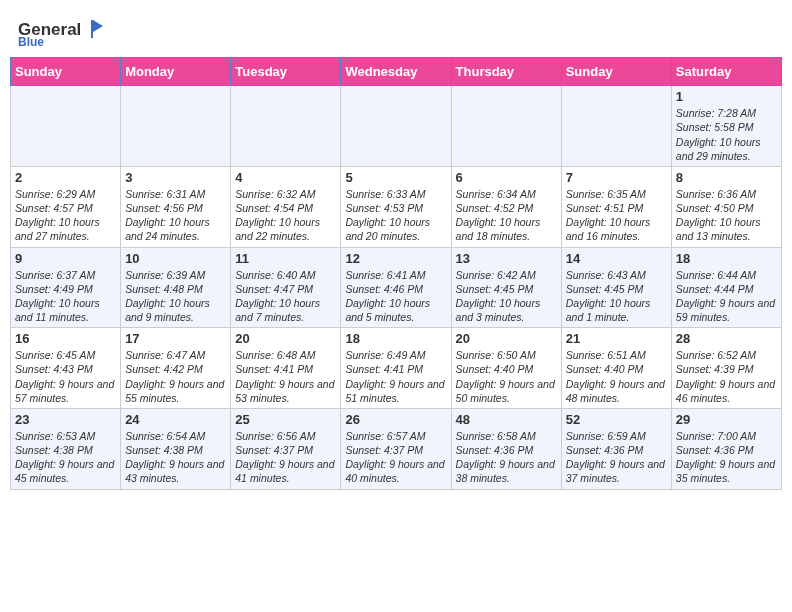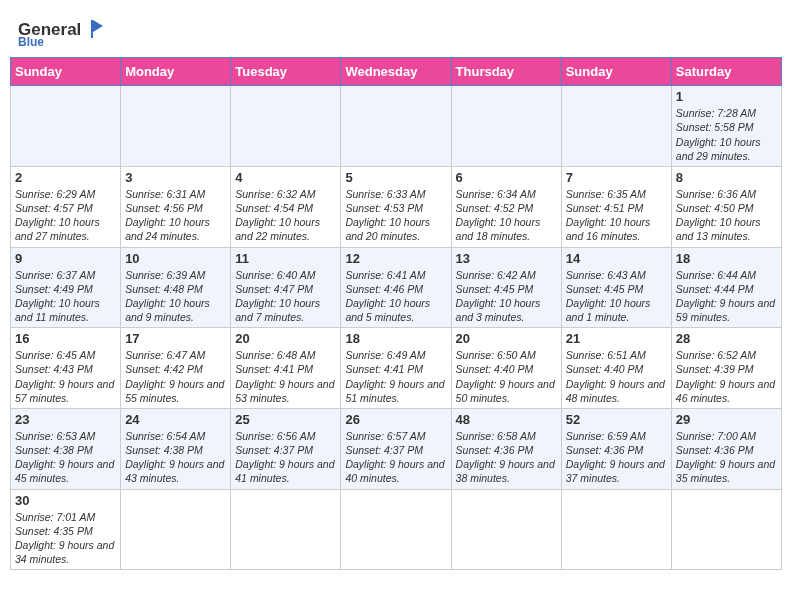--- a/index.html
+++ b/index.html
@@ -240,26 +240,14 @@
         </td>
         <td>
           <span class="day-number">52</span>
           <div class="day-info">Sunrise: 6:59 AM<br>Sunset: 4:36 PM<br>Daylight: 9 hours and 37 minutes.</div>
         </td>
         <td>
           <span class="day-number">29</span>
           <div class="day-info">Sunrise: 7:00 AM<br>Sunset: 4:36 PM<br>Daylight: 9 hours and 35 minutes.</div>
         </td>
       </tr>
-      <tr class="row-white">
-        <td>
-          <span class="day-number">30</span>
-          <div class="day-info">Sunrise: 7:01 AM<br>Sunset: 4:35 PM<br>Daylight: 9 hours and 34 minutes.</div>
-        </td>
-        <td class="empty-cell"></td>
-        <td class="empty-cell"></td>
-        <td class="empty-cell"></td>
-        <td class="empty-cell"></td>
-        <td class="empty-cell"></td>
-        <td class="empty-cell"></td>
-      </tr>
     </tbody>
 </table>
 
 </body></html>

